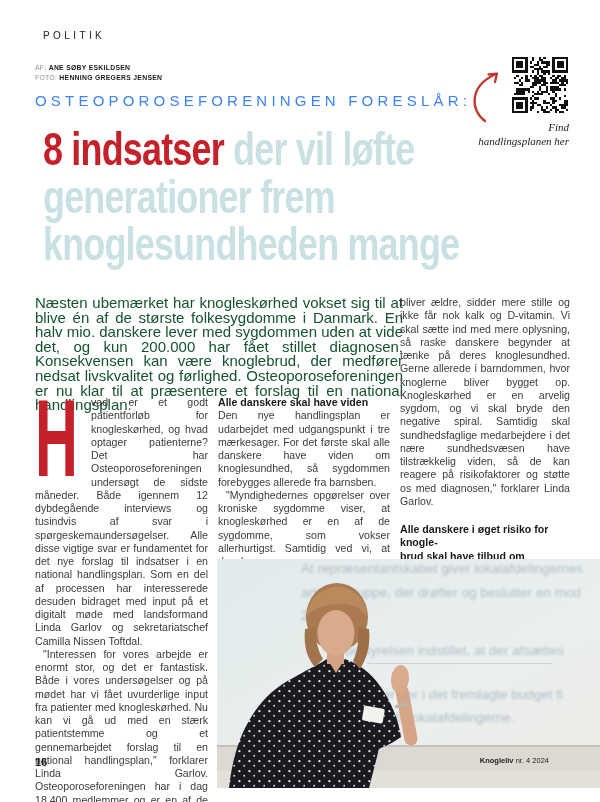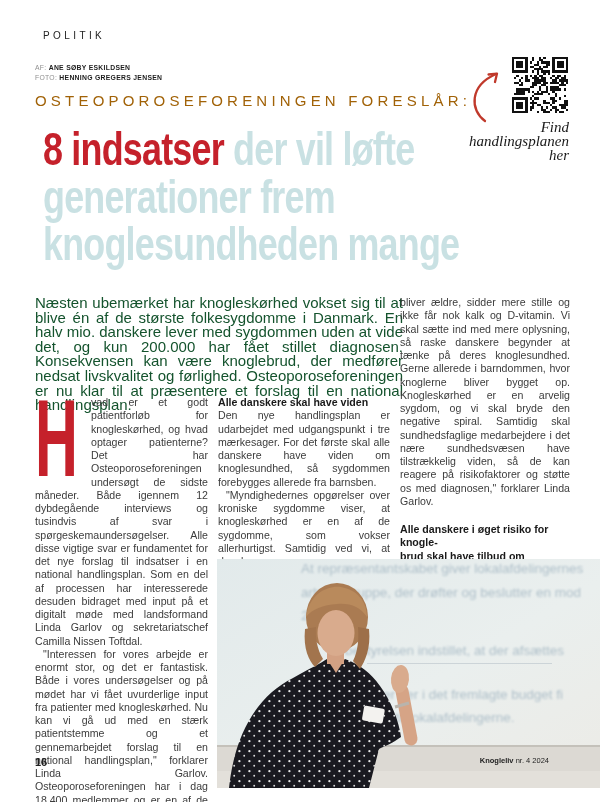--- a/index.html
+++ b/index.html
@@ -4,34 +4,34 @@
 <style>
   html,body{margin:0;padding:0;background:#ffffff;}
   body{font-family:"Liberation Sans", sans-serif; -webkit-font-smoothing:antialiased;}
   .page{position:relative;width:600px;height:802px;background:#ffffff;overflow:hidden;}
 
   .section-label{position:absolute;left:35px;top:30px;font-size:10px;letter-spacing:3.4px;color:#222;margin-left:8px;}
   .credits{position:absolute;left:35px;top:63px;font-size:6.8px;line-height:9.5px;letter-spacing:.3px;}
   .credits .lbl{color:#8f8f8f;font-weight:normal;}
   .credits .nm{color:#1c1c1c;font-weight:bold;}
 
-  .kicker{position:absolute;left:35px;top:92px;font-size:15px;letter-spacing:4.2px;color:#a16207;}
+  .kicker{position:absolute;left:35px;top:92px;font-size:15px;letter-spacing:4.2px;color:#3b82f6;}
 
   .headline{position:absolute;left:43px;top:126px;}
   .hl-line{height:47.5px;white-space:nowrap;}
   .hl-scale{display:inline-block;transform:scaleX(0.78);transform-origin:0 50%;
             font-weight:bold;font-size:46px;line-height:47.5px;letter-spacing:-1px;white-space:nowrap;}
   .hl-red{color:#c5212b;}
   .hl-blue{color:#c9e1e3;}
 
   .qr-wrap{position:absolute;left:512px;top:57px;width:56px;height:56px;}
   .qr-wrap svg{width:56px;height:56px;display:block;}
   .arrow-wrap{position:absolute;left:468px;top:66px;width:40px;height:58px;}
   .qr-caption{position:absolute;right:31px;top:120px;width:110px;text-align:right;
-              font-family:"Liberation Serif", serif;font-style:italic;font-size:15px;line-height:14px;color:#1a1a1a;}
+              font-family:"Liberation Serif", serif;font-style:italic;font-size:11px;line-height:14px;color:#1a1a1a;}
 
   .intro{position:absolute;left:35px;top:296px;width:368px;font-size:15px;line-height:14.6px;
          color:#14532d;text-align:justify;}
 
   .col{position:absolute;font-size:10.6px;line-height:13.25px;color:#3b3b3b;text-align:justify;}
   .col p{margin:0;}
   .col .indent{text-indent:8px;}
   .col1{left:35px;top:396px;width:173px;}
   .col2{left:218px;top:396px;width:172px;}
   .col3{left:400px;top:296px;width:170px;}

